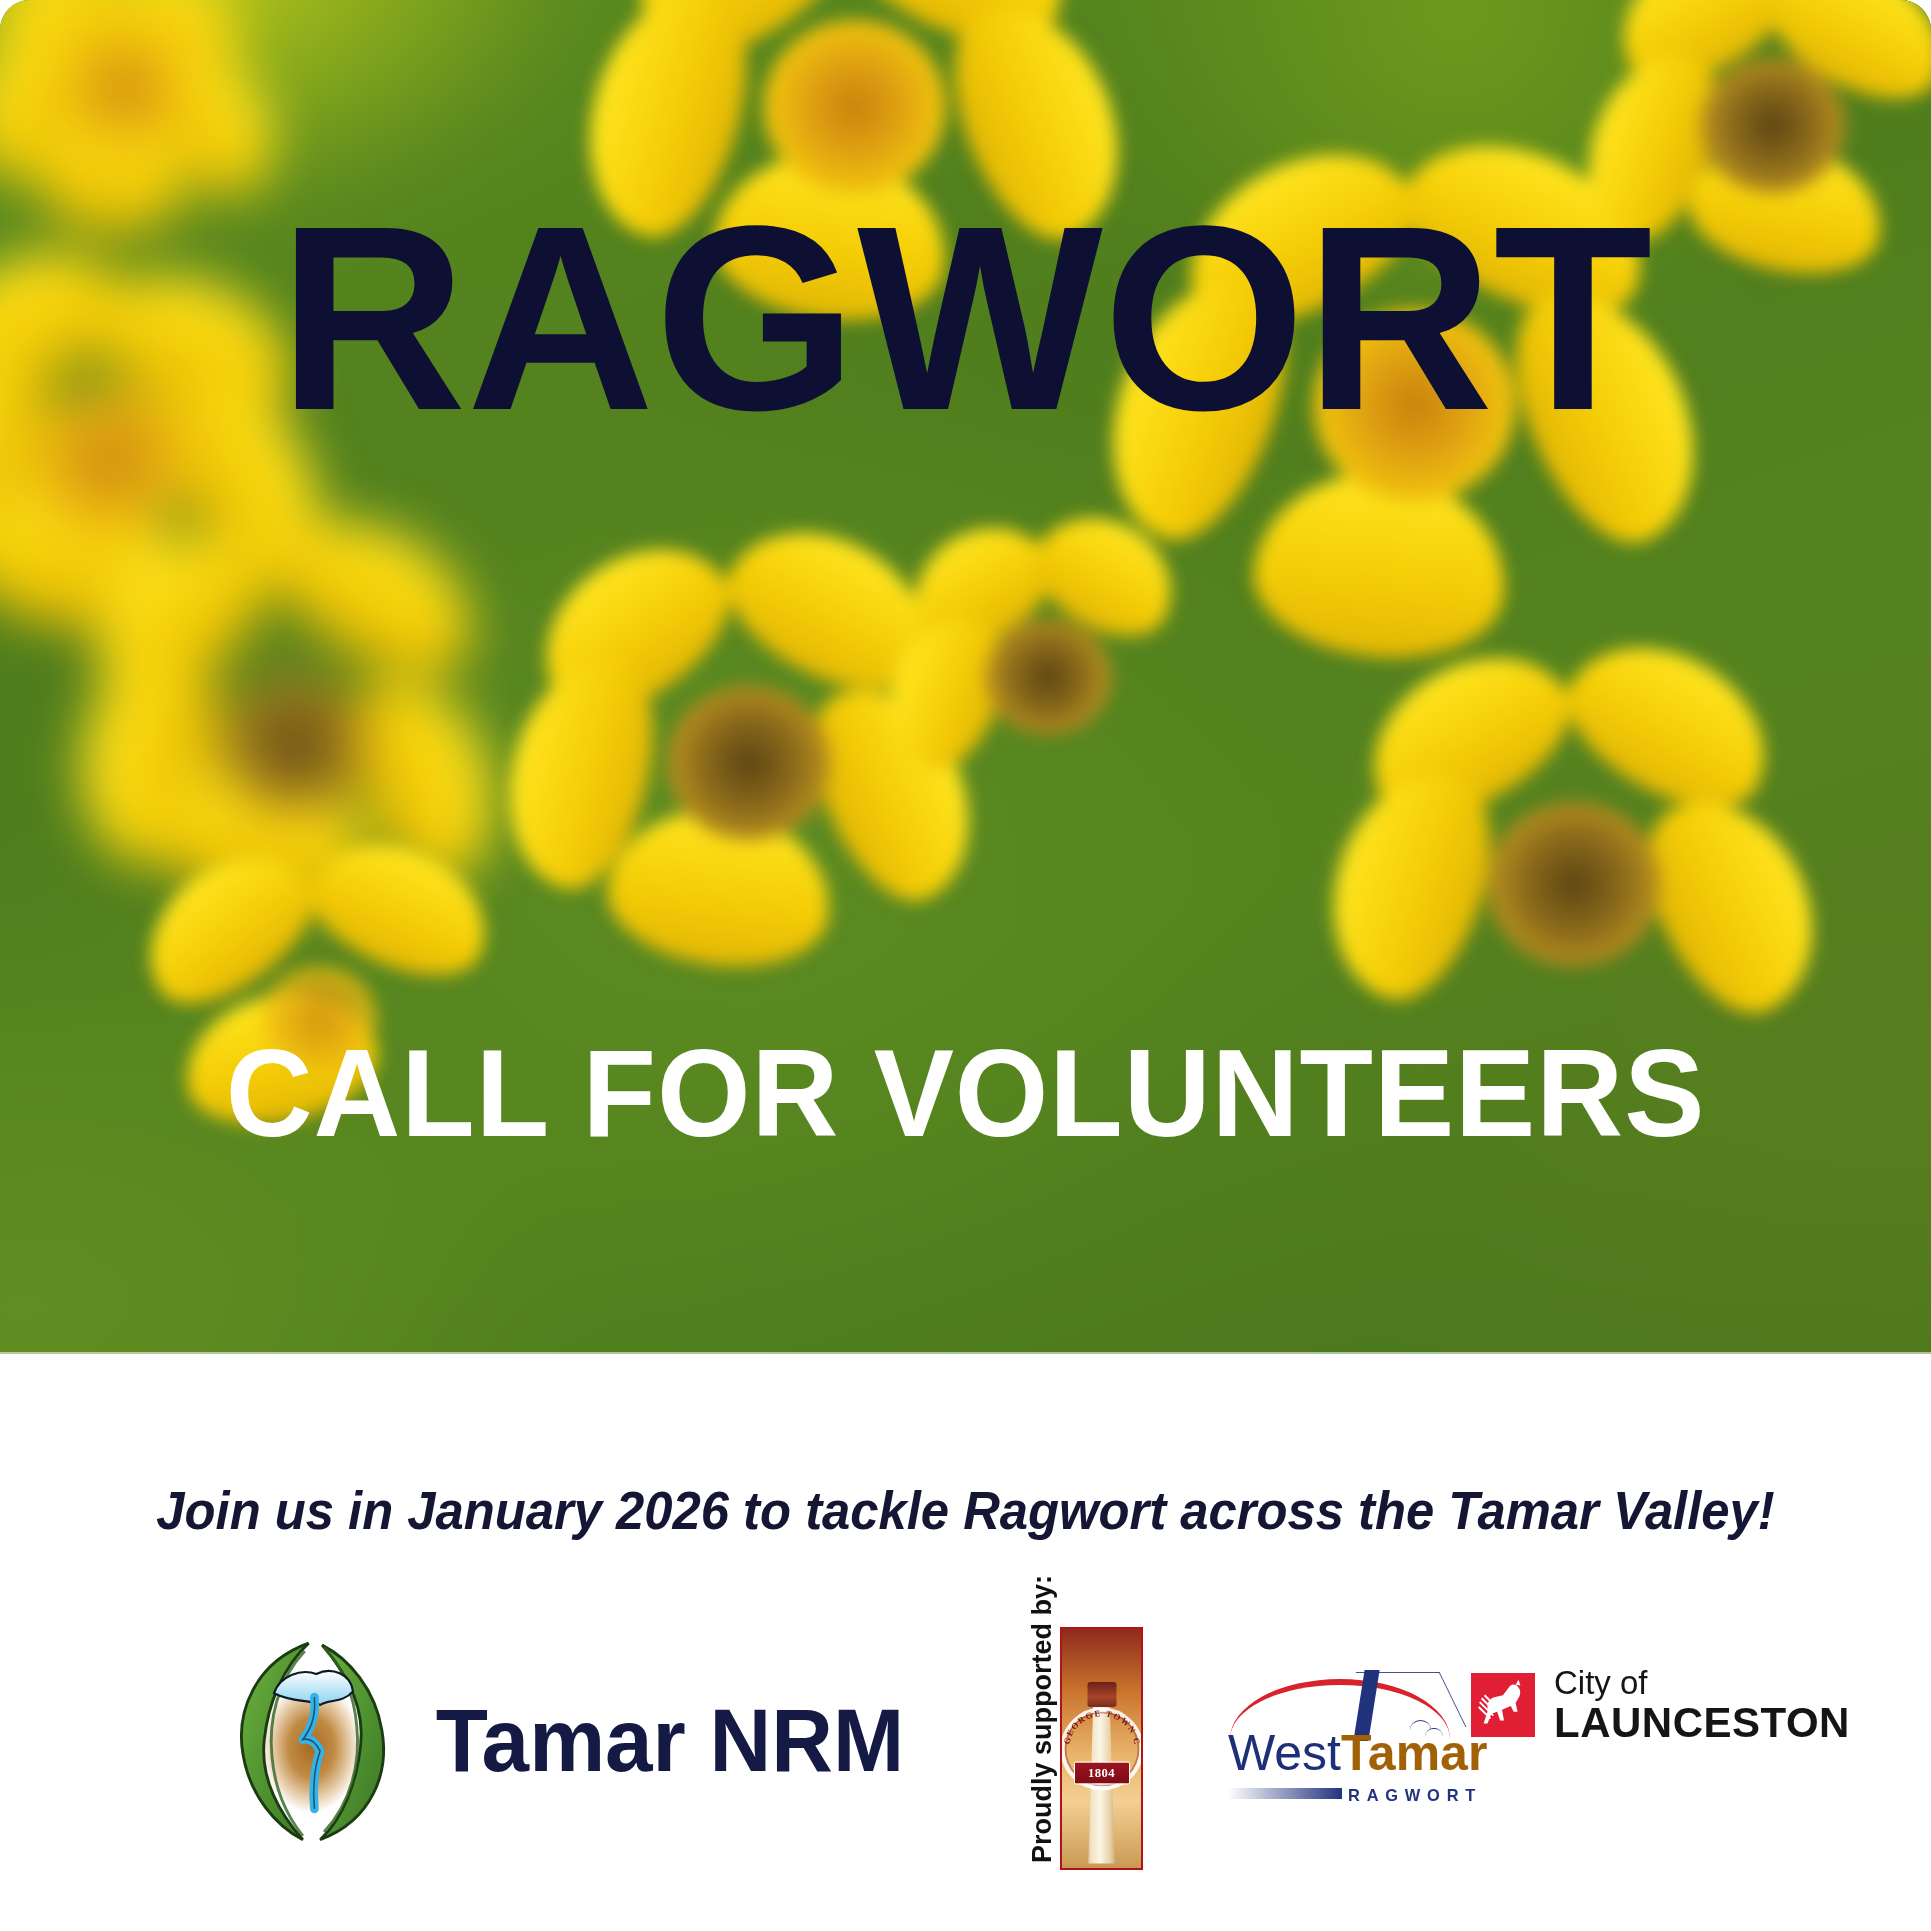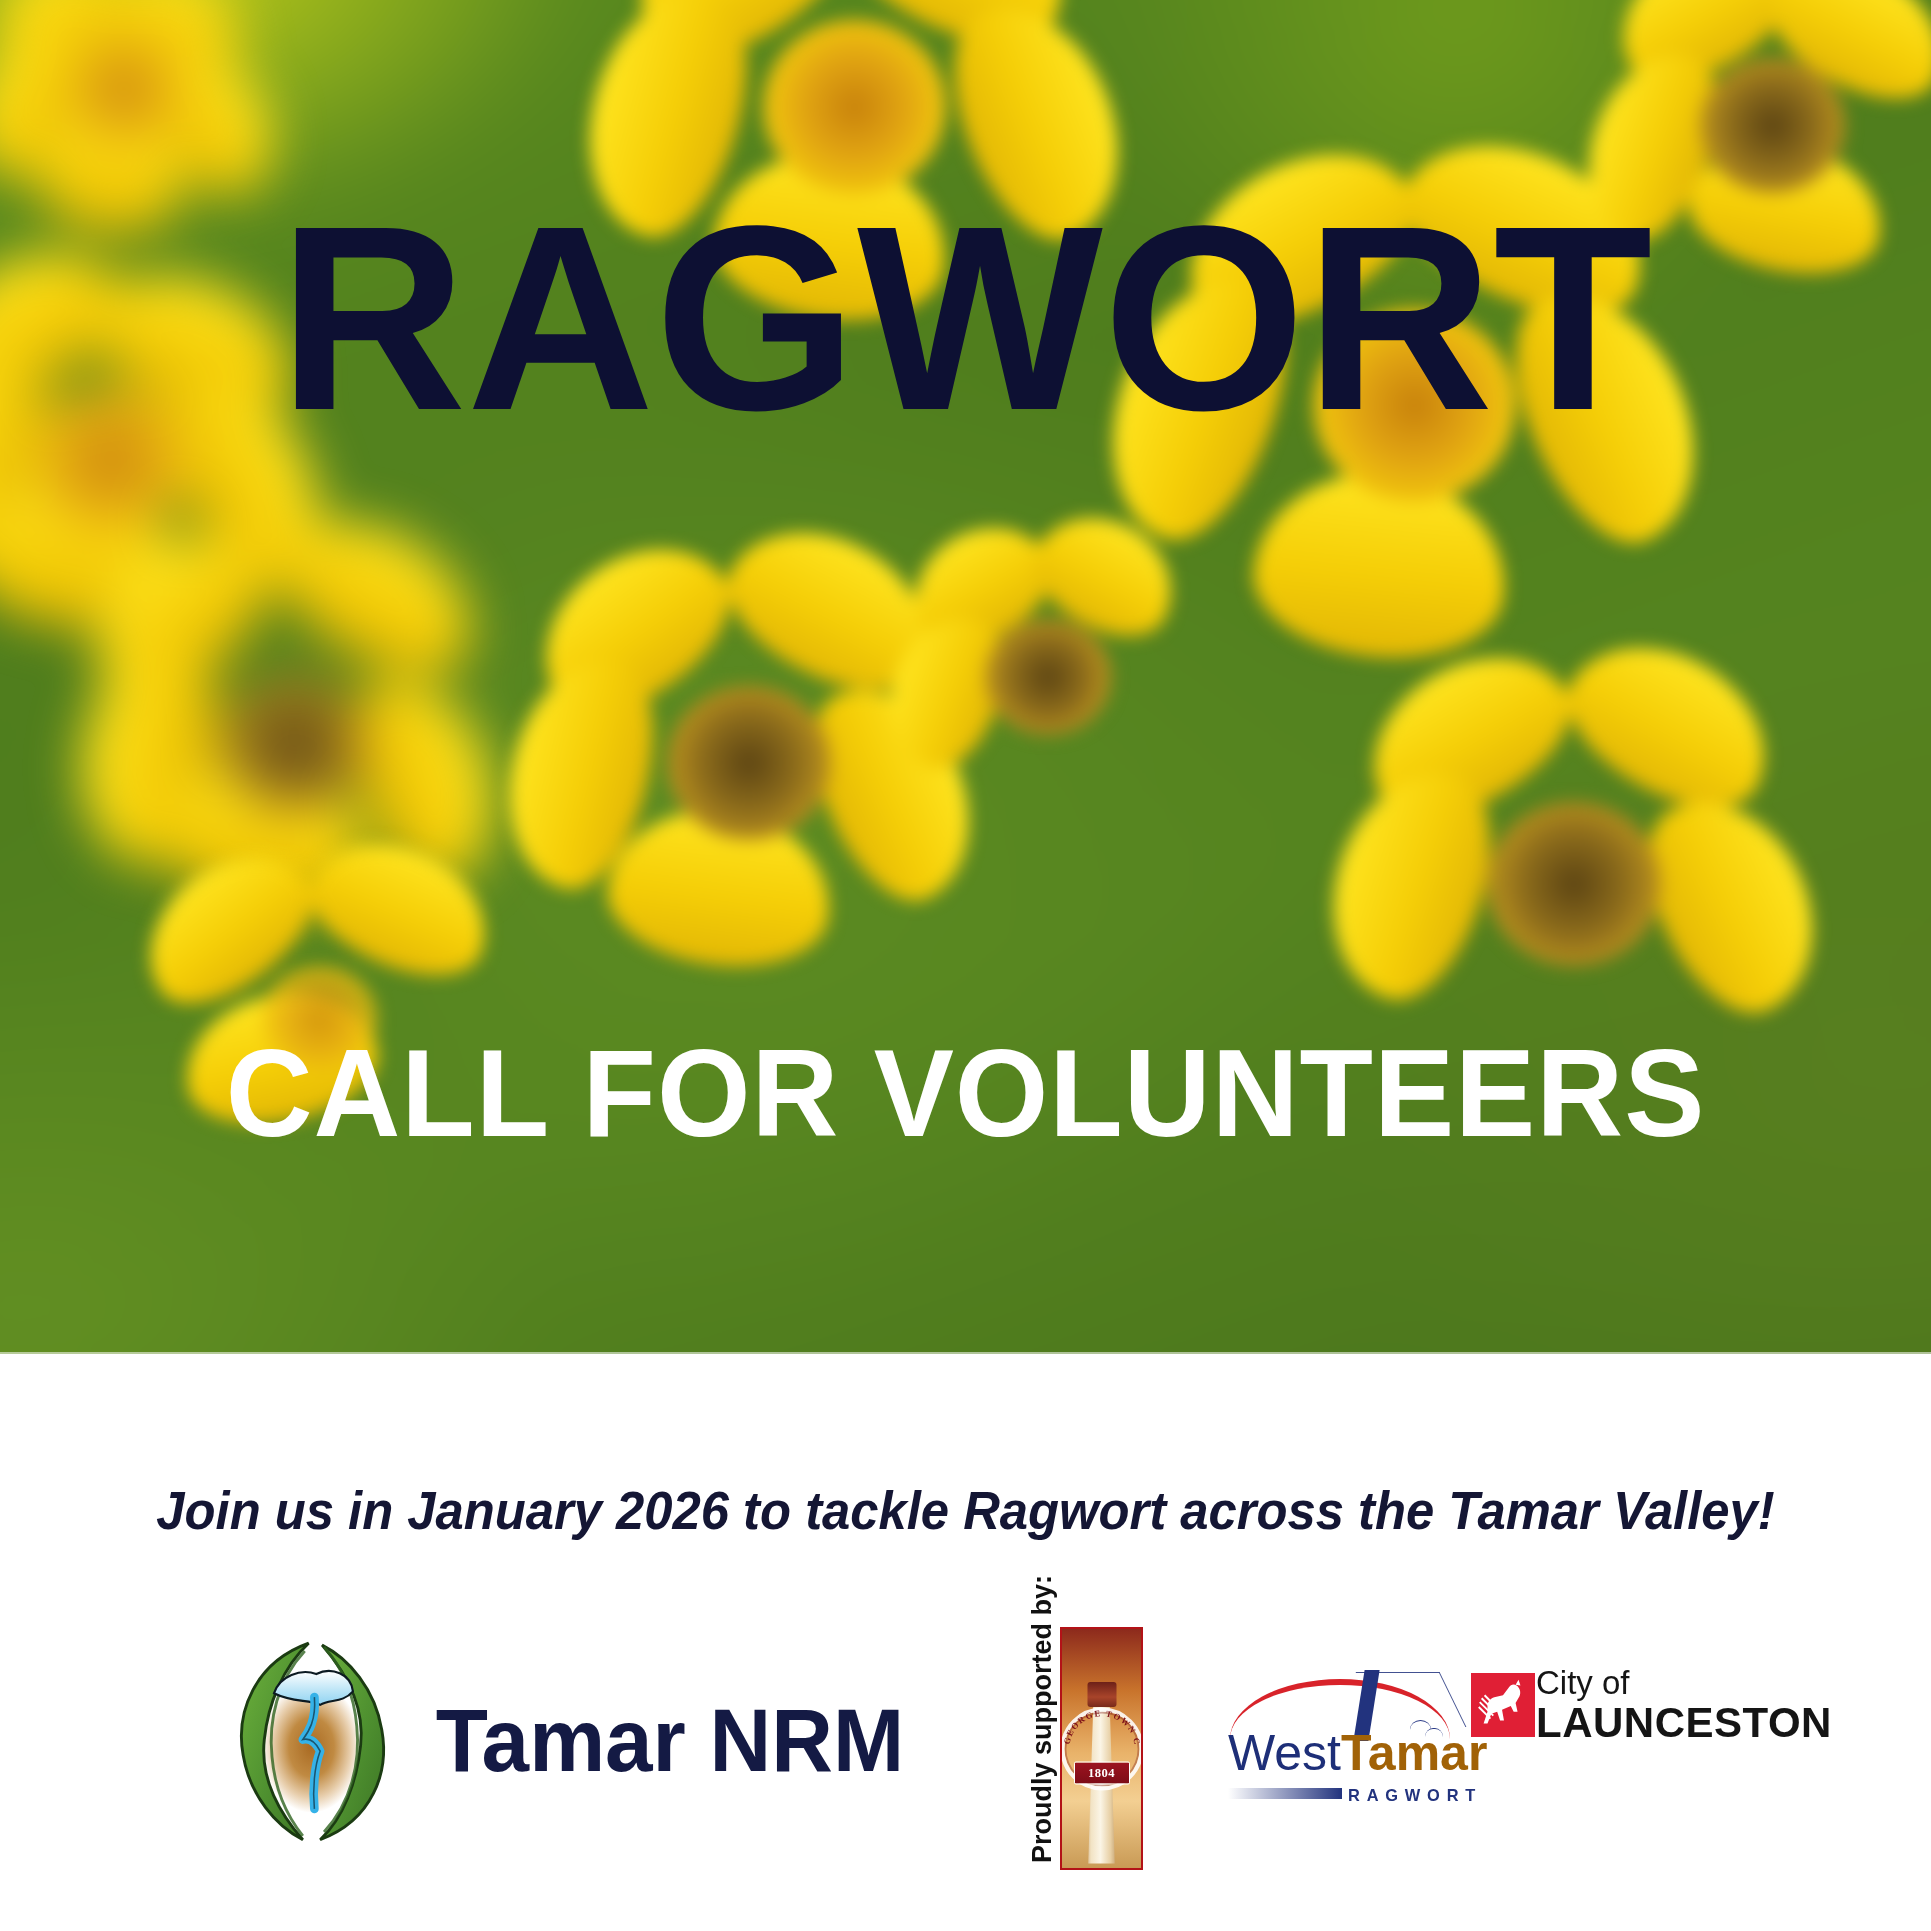--- a/index.html
+++ b/index.html
@@ -1,18 +1,18 @@
 <!DOCTYPE html>
 <html><head>
 <meta charset="utf-8">
 <style>
   html,body{margin:0;padding:0;background:#fff;}
   body{width:1931px;height:1931px;overflow:hidden;font-family:"Liberation Sans",sans-serif;}
 
-  .poster{position:relative;width:1931px;height:1931px;background:#ffffff;overflow:hidden;}
+  .poster{position:relative;width:1931px;height:1931px;background:#ffffff;overflow:hidden;border-radius:30px;}
 
   
   .hero{position:absolute;left:0;top:0;width:1931px;height:1354px;overflow:hidden;
         background:#4d7f1f;}
 
   .blurlayer{position:absolute;inset:-77px;filter:blur(25px);}
   .blurlayer.soft{filter:blur(44px);}
   .blurlayer.hard{filter:blur(8.7px);}
 
   .bg-base{position:absolute;inset:-77px;
@@ -113,21 +113,21 @@
   .wtc-word{position:absolute;left:0;top:64px;width:232px;white-space:nowrap;
     font-family:"Liberation Sans",sans-serif;font-size:50px;line-height:1;}
   .wtc-west{color:#1e2f78;font-weight:400;}
   .wtc-tamar{color:#a16207;font-weight:700;}
   .wtc-bar{position:absolute;left:0;top:124px;width:114px;height:10.6px;
     background:linear-gradient(90deg,rgba(34,51,126,0) 0%,#22337e 100%);}
   .wtc-council{position:absolute;left:120px;top:122px;color:#22337e;font-size:16.4px;
     font-weight:700;letter-spacing:6.8px;font-family:"Liberation Sans",sans-serif;}
 
   
-  .col{position:absolute;left:1471px;top:56px;display:flex;align-items:center;gap:1px;}
+  .col{position:absolute;left:1471px;top:56px;display:flex;align-items:center;gap:19px;}
   .col-mark{position:relative;width:64px;height:64px;background:#e01f35;flex:0 0 auto;}
   .col-txt{line-height:1;}
   .col-city{font-family:"Liberation Sans",sans-serif;font-size:33px;color:#151515;font-weight:400;}
   .col-name{font-family:"Liberation Sans",sans-serif;font-size:42px;color:#151515;
             font-weight:700;letter-spacing:0.5px;margin-top:2.9px;}
 
   .hairline{position:absolute;left:0;top:1352px;width:1931px;height:1.9px;background:rgba(255,255,255,.55);}
 </style>
 </head>
 <body>

